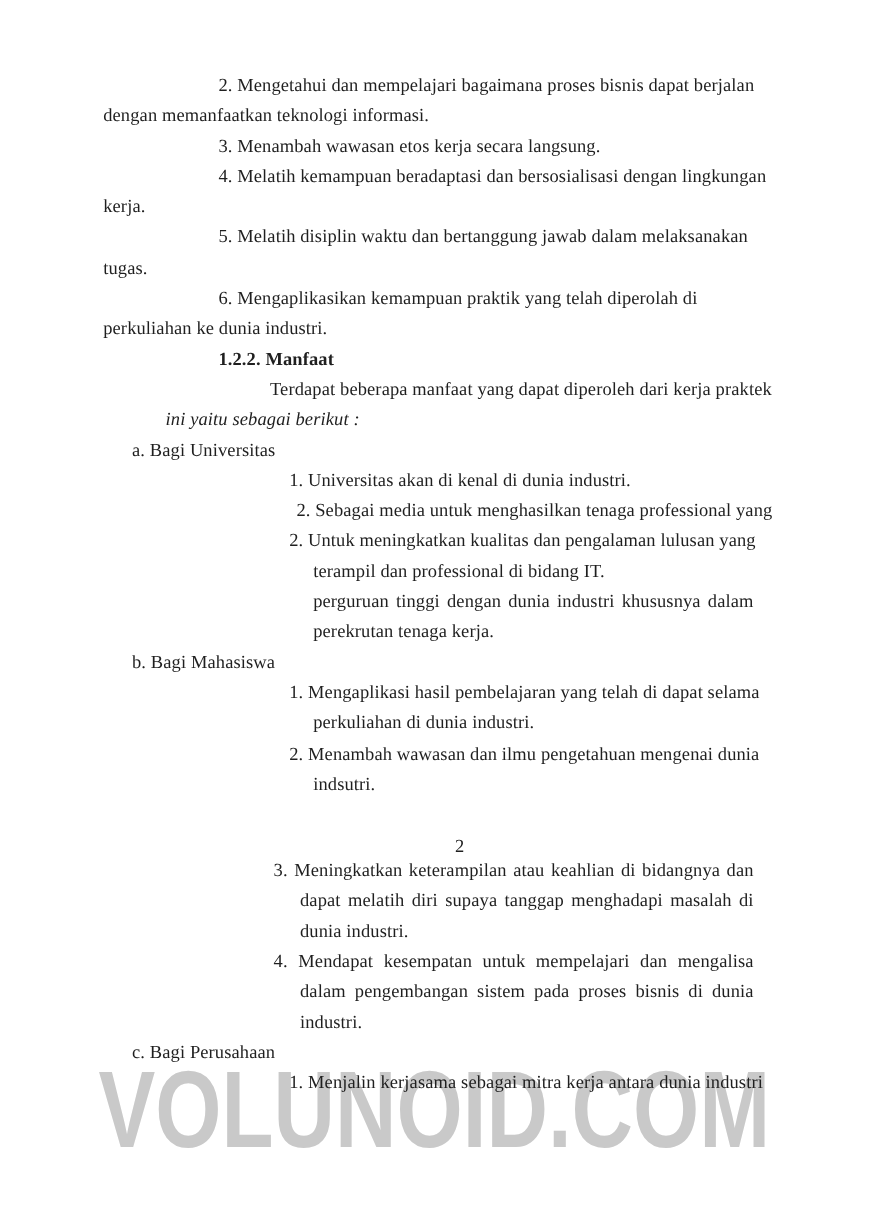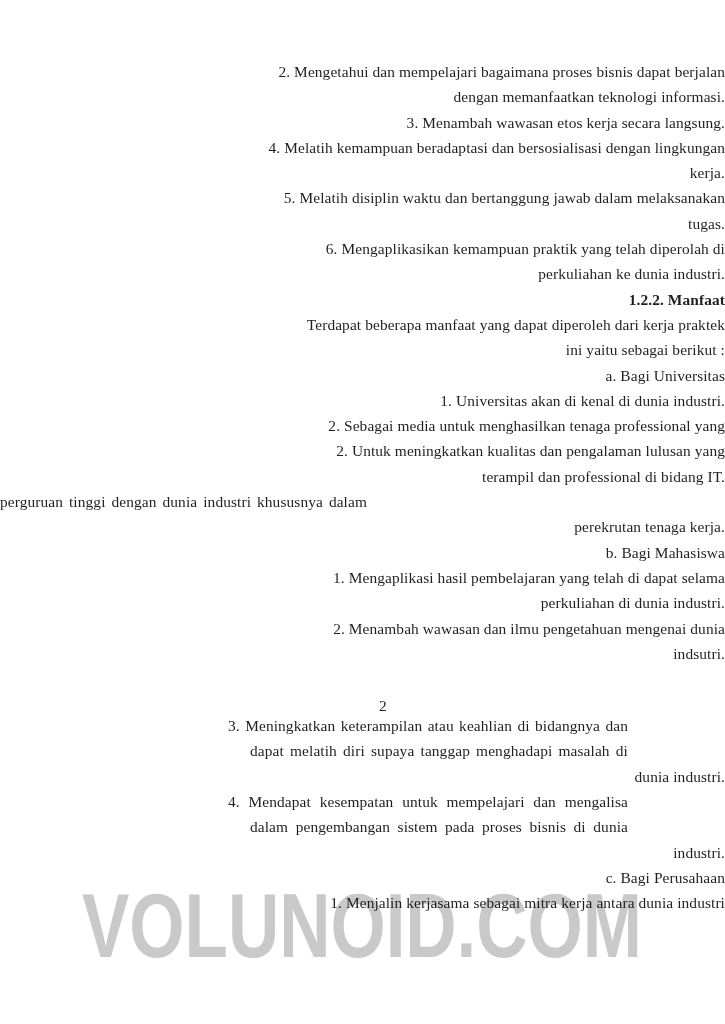--- a/index.html
+++ b/index.html
@@ -44,41 +44,41 @@
   
   .text-layer {
     position: absolute;
     inset: 0;
     z-index: 1;
     padding-top: 59px;
     font-size: 15.4px;
     line-height: 25.3px;
     letter-spacing: 0.1px;
   }
-  .ln { white-space: nowrap; text-align: right; }
+  .ln { white-space: nowrap; }
   .bold { font-weight: bold; }
   
-  .x138 { padding-left: 138px; }
+  .x138 { padding-left: 138px; font-style: italic; }
   .x182 { padding-left: 182px; }
   .x202 { padding-left: 110px; }
   .x210 { padding-left: 86px; }
   .x225 { padding-left: 225px; }
   .x241 { padding-left: 241px; }
   .x247 { padding-left: 247px; }
   .x250 { padding-left: 250px; }
   .x261 { padding-left: 261px; }
   .x285 { padding-left: 285px; }
   
   .jline {
     white-space: normal;
     text-align: justify;
     text-align-last: justify;
   }
   .j1 { margin-left: 238px; width: 390px; }
-  .j2 { width: 367px; }
+  .j2 { margin-left: 261px; width: 367px; }
   .j3 { margin-left: 228px; width: 400px; }
   .j4 { margin-left: 250px; width: 378px; }
   .spacer { height: 32px; }
   .pageno {
     margin-left: 138px;
     width: 490px;
     text-align: center;
     line-height: 15px;
     white-space: nowrap;
   }

